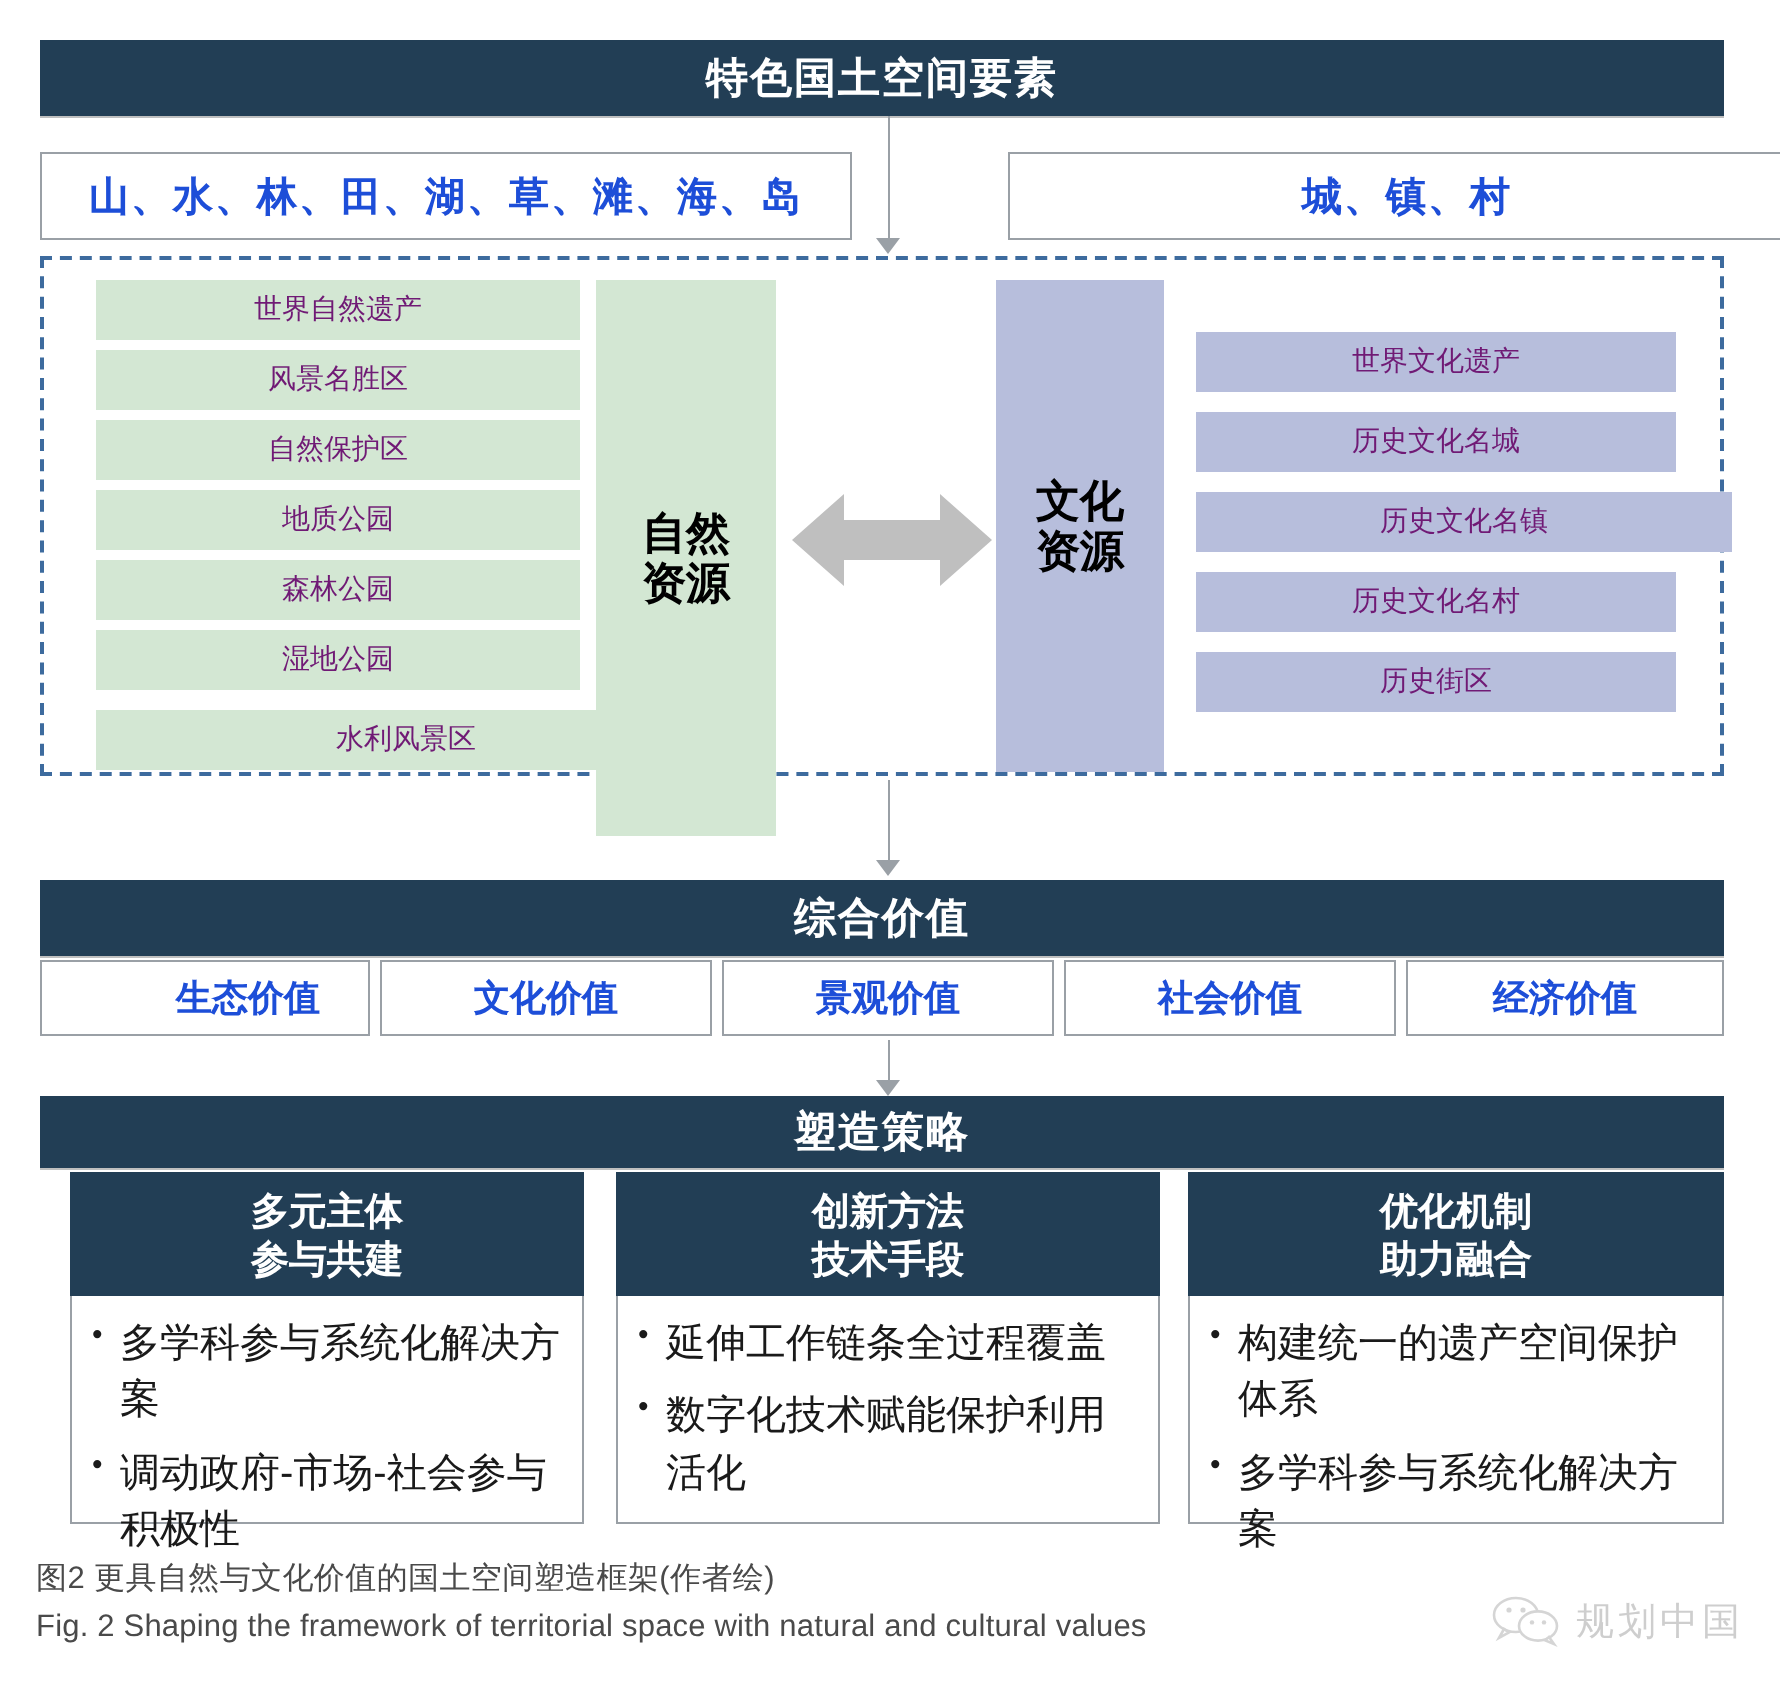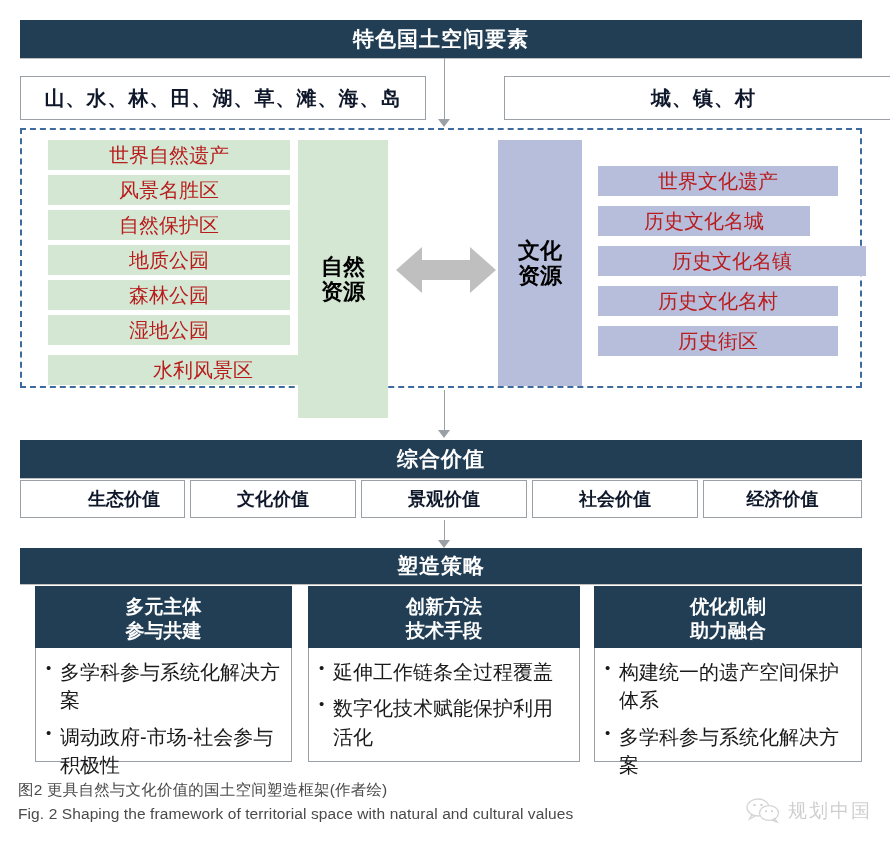--- a/index.html
+++ b/index.html
@@ -39,21 +39,21 @@
 
   .whitebox {
     position: absolute;
     background: #ffffff;
     border: 1px solid #9aa0a6;
     display: flex;
     align-items: center;
     justify-content: center;
     text-align: center;
     font-weight: bold;
-    color: #0f172a;
+    color: #1d4ed8;
     box-sizing: border-box;
   }
 
   
   #title-bar {
     left: 20px; top: 20px;
     width: 842px; height: 38px;
     font-size: 21px;
   }
 
@@ -80,22 +80,22 @@
     border: 2px dashed #3d6b9e;
     box-sizing: border-box;
     background: #ffffff;
   }
 
   .res-item {
     position: absolute;
     display: flex;
     align-items: center;
     justify-content: center;
-    font-size: 20px;
-    color: #b91c1c;
+    font-size: 14px;
+    color: #701a75;
     box-sizing: border-box;
   }
   .res-item.nat { background: #d3e7d3; }
   .res-item.cul { background: #b7bedc; }
 
   .res-column {
     position: absolute;
     display: flex;
     align-items: center;
     justify-content: center;
@@ -260,21 +260,21 @@
   </svg>
 
   <div class="res-column" id="col-cultural">
     <div>
       <div>文化</div>
       <div>资源</div>
     </div>
   </div>
 
   <div class="res-item cul" style="left:598px; top:166px; width:240px; height:30px;">世界文化遗产</div>
-  <div class="res-item cul" style="left:598px; top:206px; width:212px; height:30px;">历史文化名城</div>
+  <div class="res-item cul" style="left:598px; top:206px; width:240px; height:30px;">历史文化名城</div>
   <div class="res-item cul" style="left:598px; top:246px; width:268px; height:30px;">历史文化名镇</div>
   <div class="res-item cul" style="left:598px; top:286px; width:240px; height:30px;">历史文化名村</div>
   <div class="res-item cul" style="left:598px; top:326px; width:240px; height:30px;">历史街区</div>
 
   <div class="vline" style="left:444px; top:390px; height:43px;"></div>
   <div class="vtri" style="left:438px; top:430px;"></div>
 
   <div class="navybar" id="value-bar">综合价值</div>
 
   <div class="whitebox value-box" style="left:20px; width:165px;padding-left:43px;">生态价值</div>

